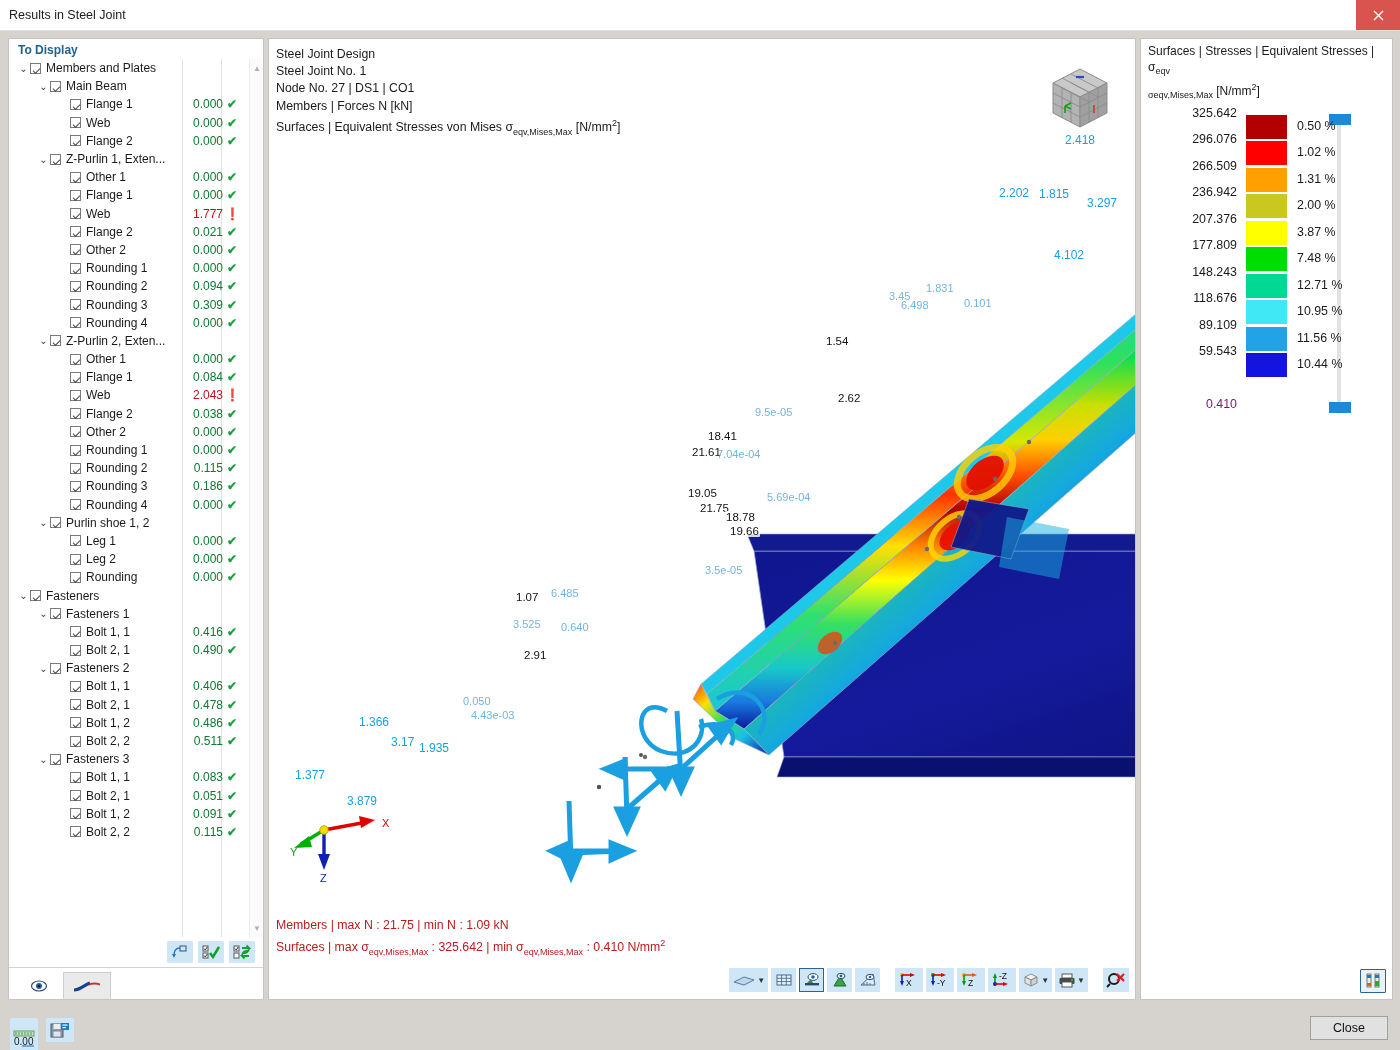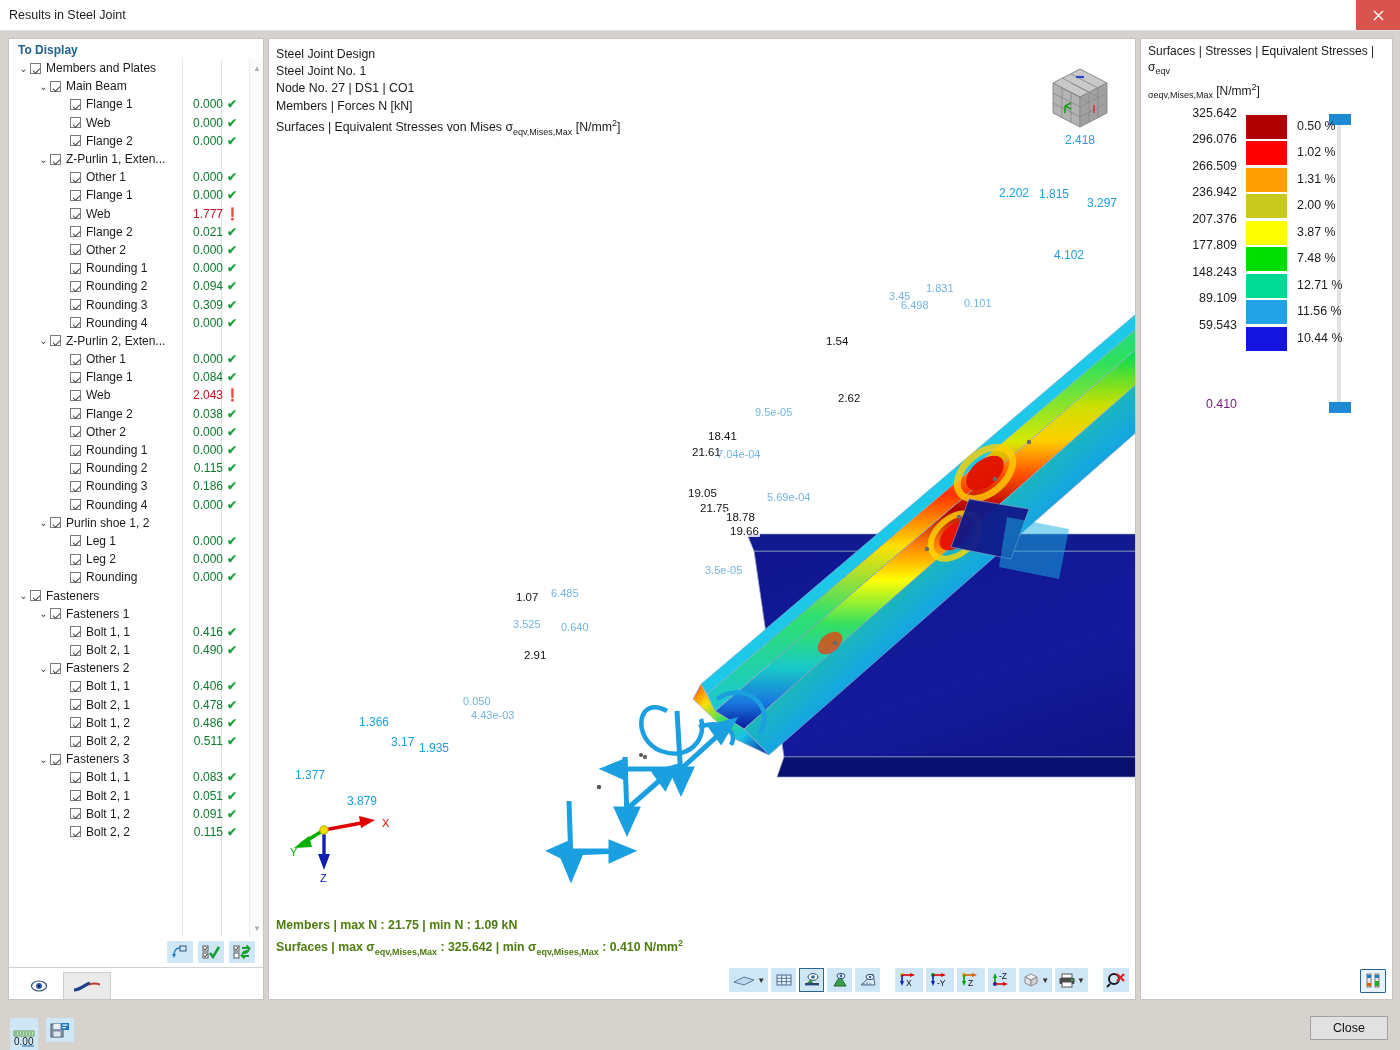--- a/index.html
+++ b/index.html
@@ -124,21 +124,21 @@
   .viewport {
     position: absolute; left: 268px; top: 7px; width: 868px; height: 962px;
     background: #ffffff; border: 1px solid #c4c4c4; overflow: hidden;
   }
   .vp-head {
     position: absolute; left: 7px; top: 7px; font-size: 12.3px;
     line-height: 17.2px; color: #1a1a1a; white-space: nowrap;
   }
   .vp-foot {
     position: absolute; left: 7px; bottom: 38px; font-size: 12.3px;
-    line-height: 17.5px; color: #4d7c0f; white-space: nowrap; font-weight: bold;
+    line-height: 17.5px; color: #b91c1c; white-space: nowrap;
   }
   sub { font-size: 9px; }
   sup { font-size: 9px; }
 
   .navcube { position: absolute; right: 18px; top: 22px; width: 74px; height: 74px; }
 
   .axes { position: absolute; left: 18px; bottom: 115px; width: 110px; height: 70px; }
 
   .vp-toolbar {
     position: absolute; right: 6px; bottom: 6px; height: 26px;
@@ -936,20 +936,25 @@
             <span class="lg-num">177.809</span>
             <span class="lg-swatch" style="background: rgb(0, 221, 0);"></span>
             <span class="lg-pct">7.48 %</span>
           </div>
           <div class="lg-row">
             <span class="lg-num">148.243</span>
             <span class="lg-swatch" style="background: rgb(0, 217, 147);"></span>
             <span class="lg-pct">12.71 %</span>
           </div>
           <div class="lg-row">
+            <span class="lg-num">118.676</span>
+            <span class="lg-swatch" style="background: rgb(64, 232, 245);"></span>
+            <span class="lg-pct">10.95 %</span>
+          </div>
+          <div class="lg-row">
             <span class="lg-num">89.109</span>
             <span class="lg-swatch" style="background: rgb(34, 163, 232);"></span>
             <span class="lg-pct">11.56 %</span>
           </div>
           <div class="lg-row">
             <span class="lg-num">59.543</span>
             <span class="lg-swatch" style="background: rgb(20, 20, 224);"></span>
             <span class="lg-pct">10.44 %</span>
           </div>
           <div class="lg-lastnum" style="position: absolute; top: 291.5px;">0.410</div>

